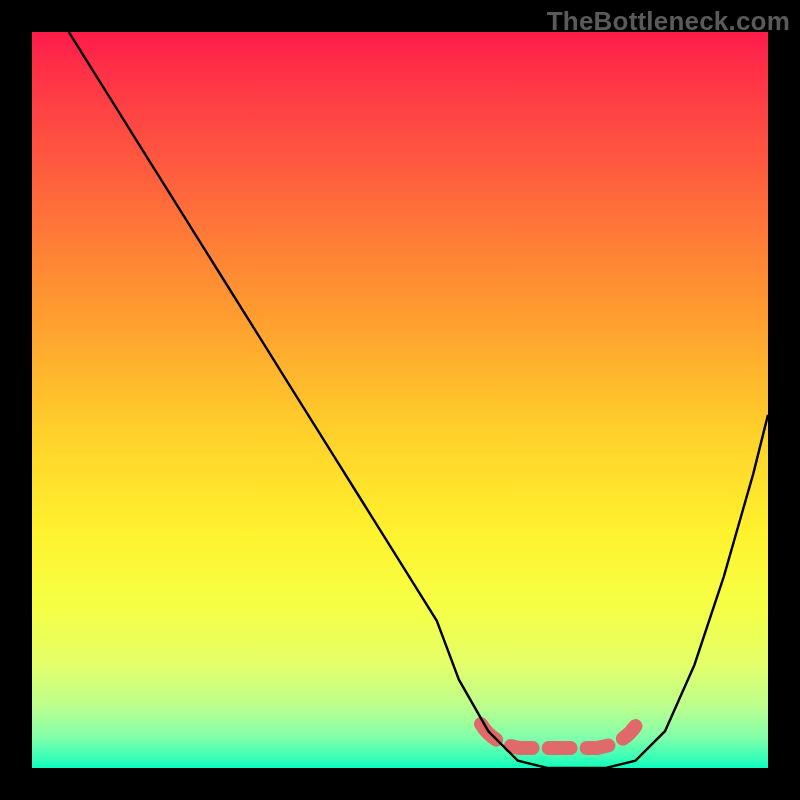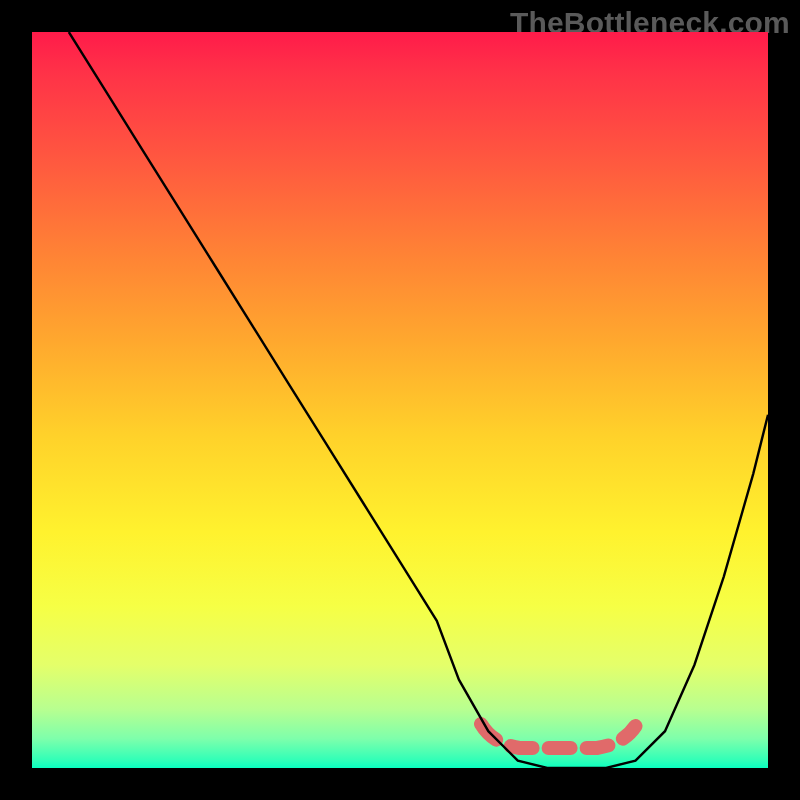--- a/index.html
+++ b/index.html
@@ -30,21 +30,21 @@
       #7effab 96%,
       #2fffb8 99%,
       #0affc0 100%
     );
   }
   .watermark {
     position: absolute;
     top: 6px;
     right: 10px;
     font-family: Arial, Helvetica, sans-serif;
-    font-size: 30px;
+    font-size: 26px;
     font-weight: 600;
     color: #5a5a5a;
     letter-spacing: 0.2px;
     user-select: none;
   }
   svg.overlay {
     position: absolute;
     left: 0;
     top: 0;
     width: 736px;

